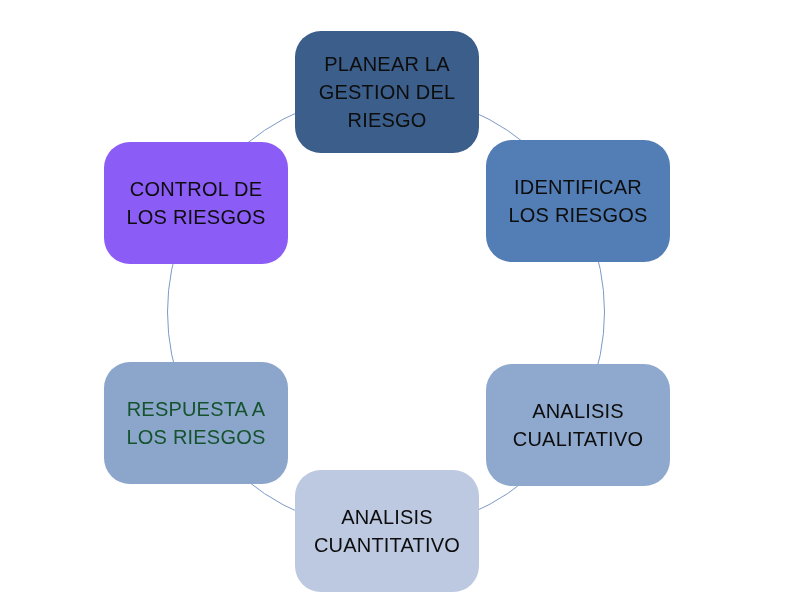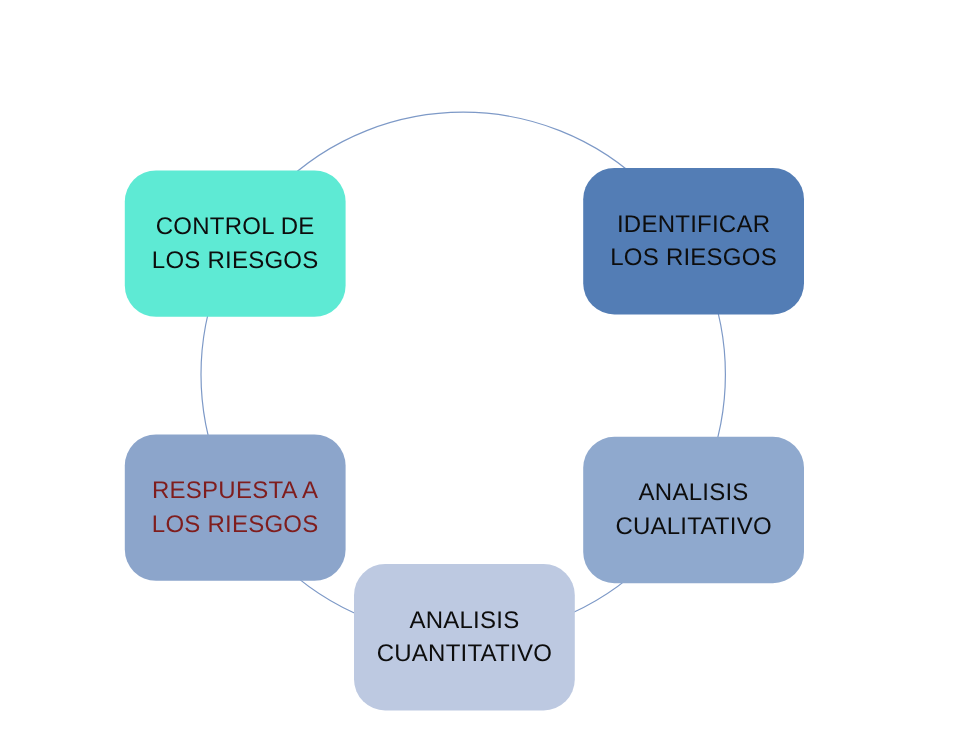--- a/index.html
+++ b/index.html
@@ -51,39 +51,44 @@
   .node-4 { left: 104px; top: 362px; }  
   .node-5 { left: 104px; top: 142px; }  
 </style>
 </head>
 <body>
 
 <div class="canvas">
 
   <div class="cycle-circle" style="border-color: rgb(125, 153, 199);"></div>
 
+  <div class="node node-0" style="background-color: rgb(59, 94, 139);">
+    <span class="label" style="color: rgb(13, 13, 13);">PLANEAR LA
+GESTION DEL
+RIESGO</span>
+  </div>
 
   <div class="node node-1" style="background-color: rgb(83, 125, 181);">
     <span class="label" style="color: rgb(13, 13, 13);">IDENTIFICAR
 LOS RIESGOS</span>
   </div>
 
   <div class="node node-2" style="background-color: rgb(143, 169, 206);">
     <span class="label" style="color: rgb(13, 13, 13);">ANALISIS
 CUALITATIVO</span>
   </div>
 
   <div class="node node-3" style="background-color: rgb(189, 201, 225);">
     <span class="label" style="color: rgb(13, 13, 13);">ANALISIS
 CUANTITATIVO</span>
   </div>
 
   <div class="node node-4" style="background-color: rgb(140, 165, 203);">
-    <span class="label" style="color: #7f1d1d;">RESPUESTA A
+    <span class="label" style="color: #14532d;">RESPUESTA A
 LOS RIESGOS</span>
   </div>
 
-  <div class="node node-5" style="background-color: #5eead4;">
+  <div class="node node-5" style="background-color: #8b5cf6;">
     <span class="label" style="color: rgb(13, 13, 13);">CONTROL DE
 LOS RIESGOS</span>
   </div>
 
 </div>
 
 </body></html>

